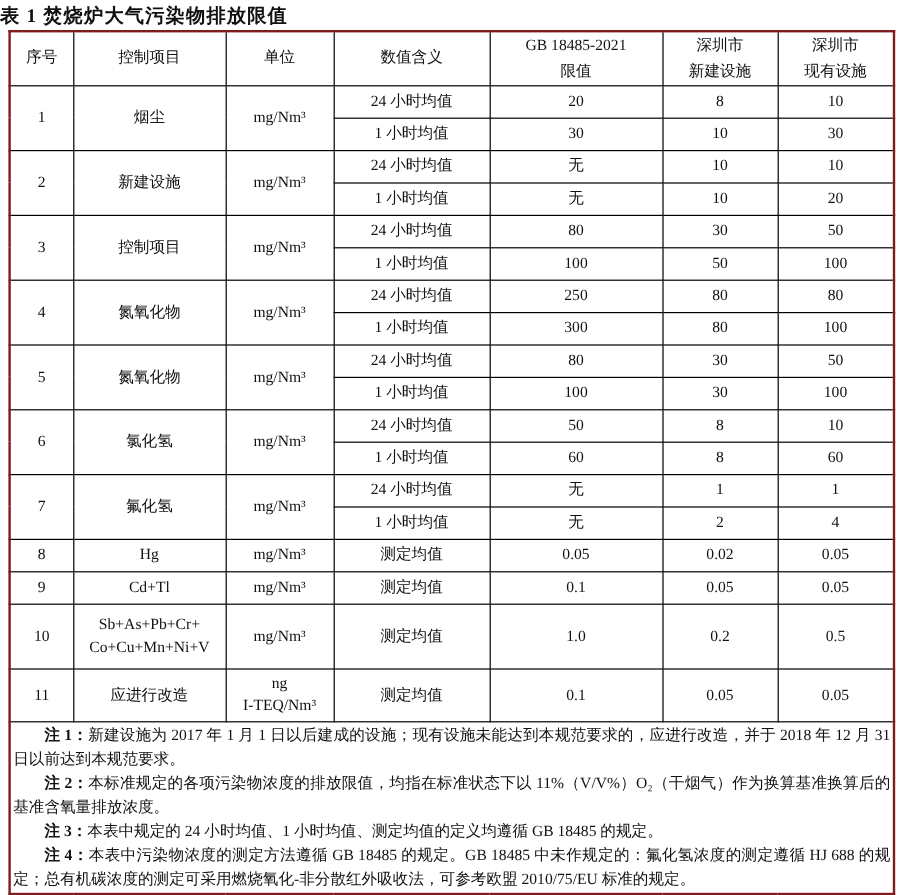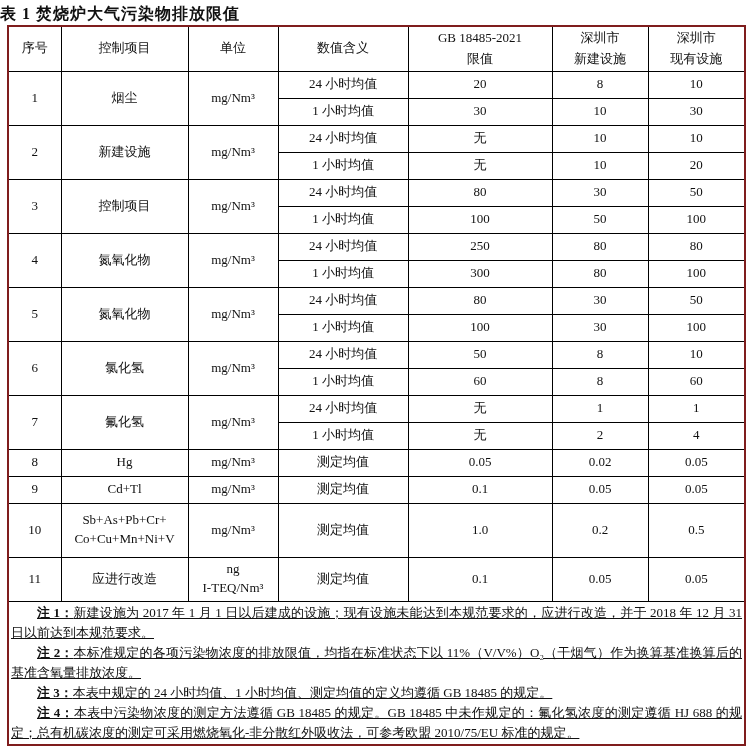--- a/index.html
+++ b/index.html
@@ -45,21 +45,20 @@
     text-align: left;
     padding: 4px 8px 4px 6px;
     white-space: normal;
   }
   .notes-cell p {
     margin: 0;
     text-indent: 2em;
     font-size: 13px;
     line-height: 20px;
     text-align: justify;
-    text-decoration: underline;
   }
   .notes-cell p b { font-weight: bold; }
 </style>
 </head>
 <body>
 
 <div class="page-title">表 1  焚烧炉大气污染物排放限值</div>
 
 <table class="limits">
   <colgroup>

